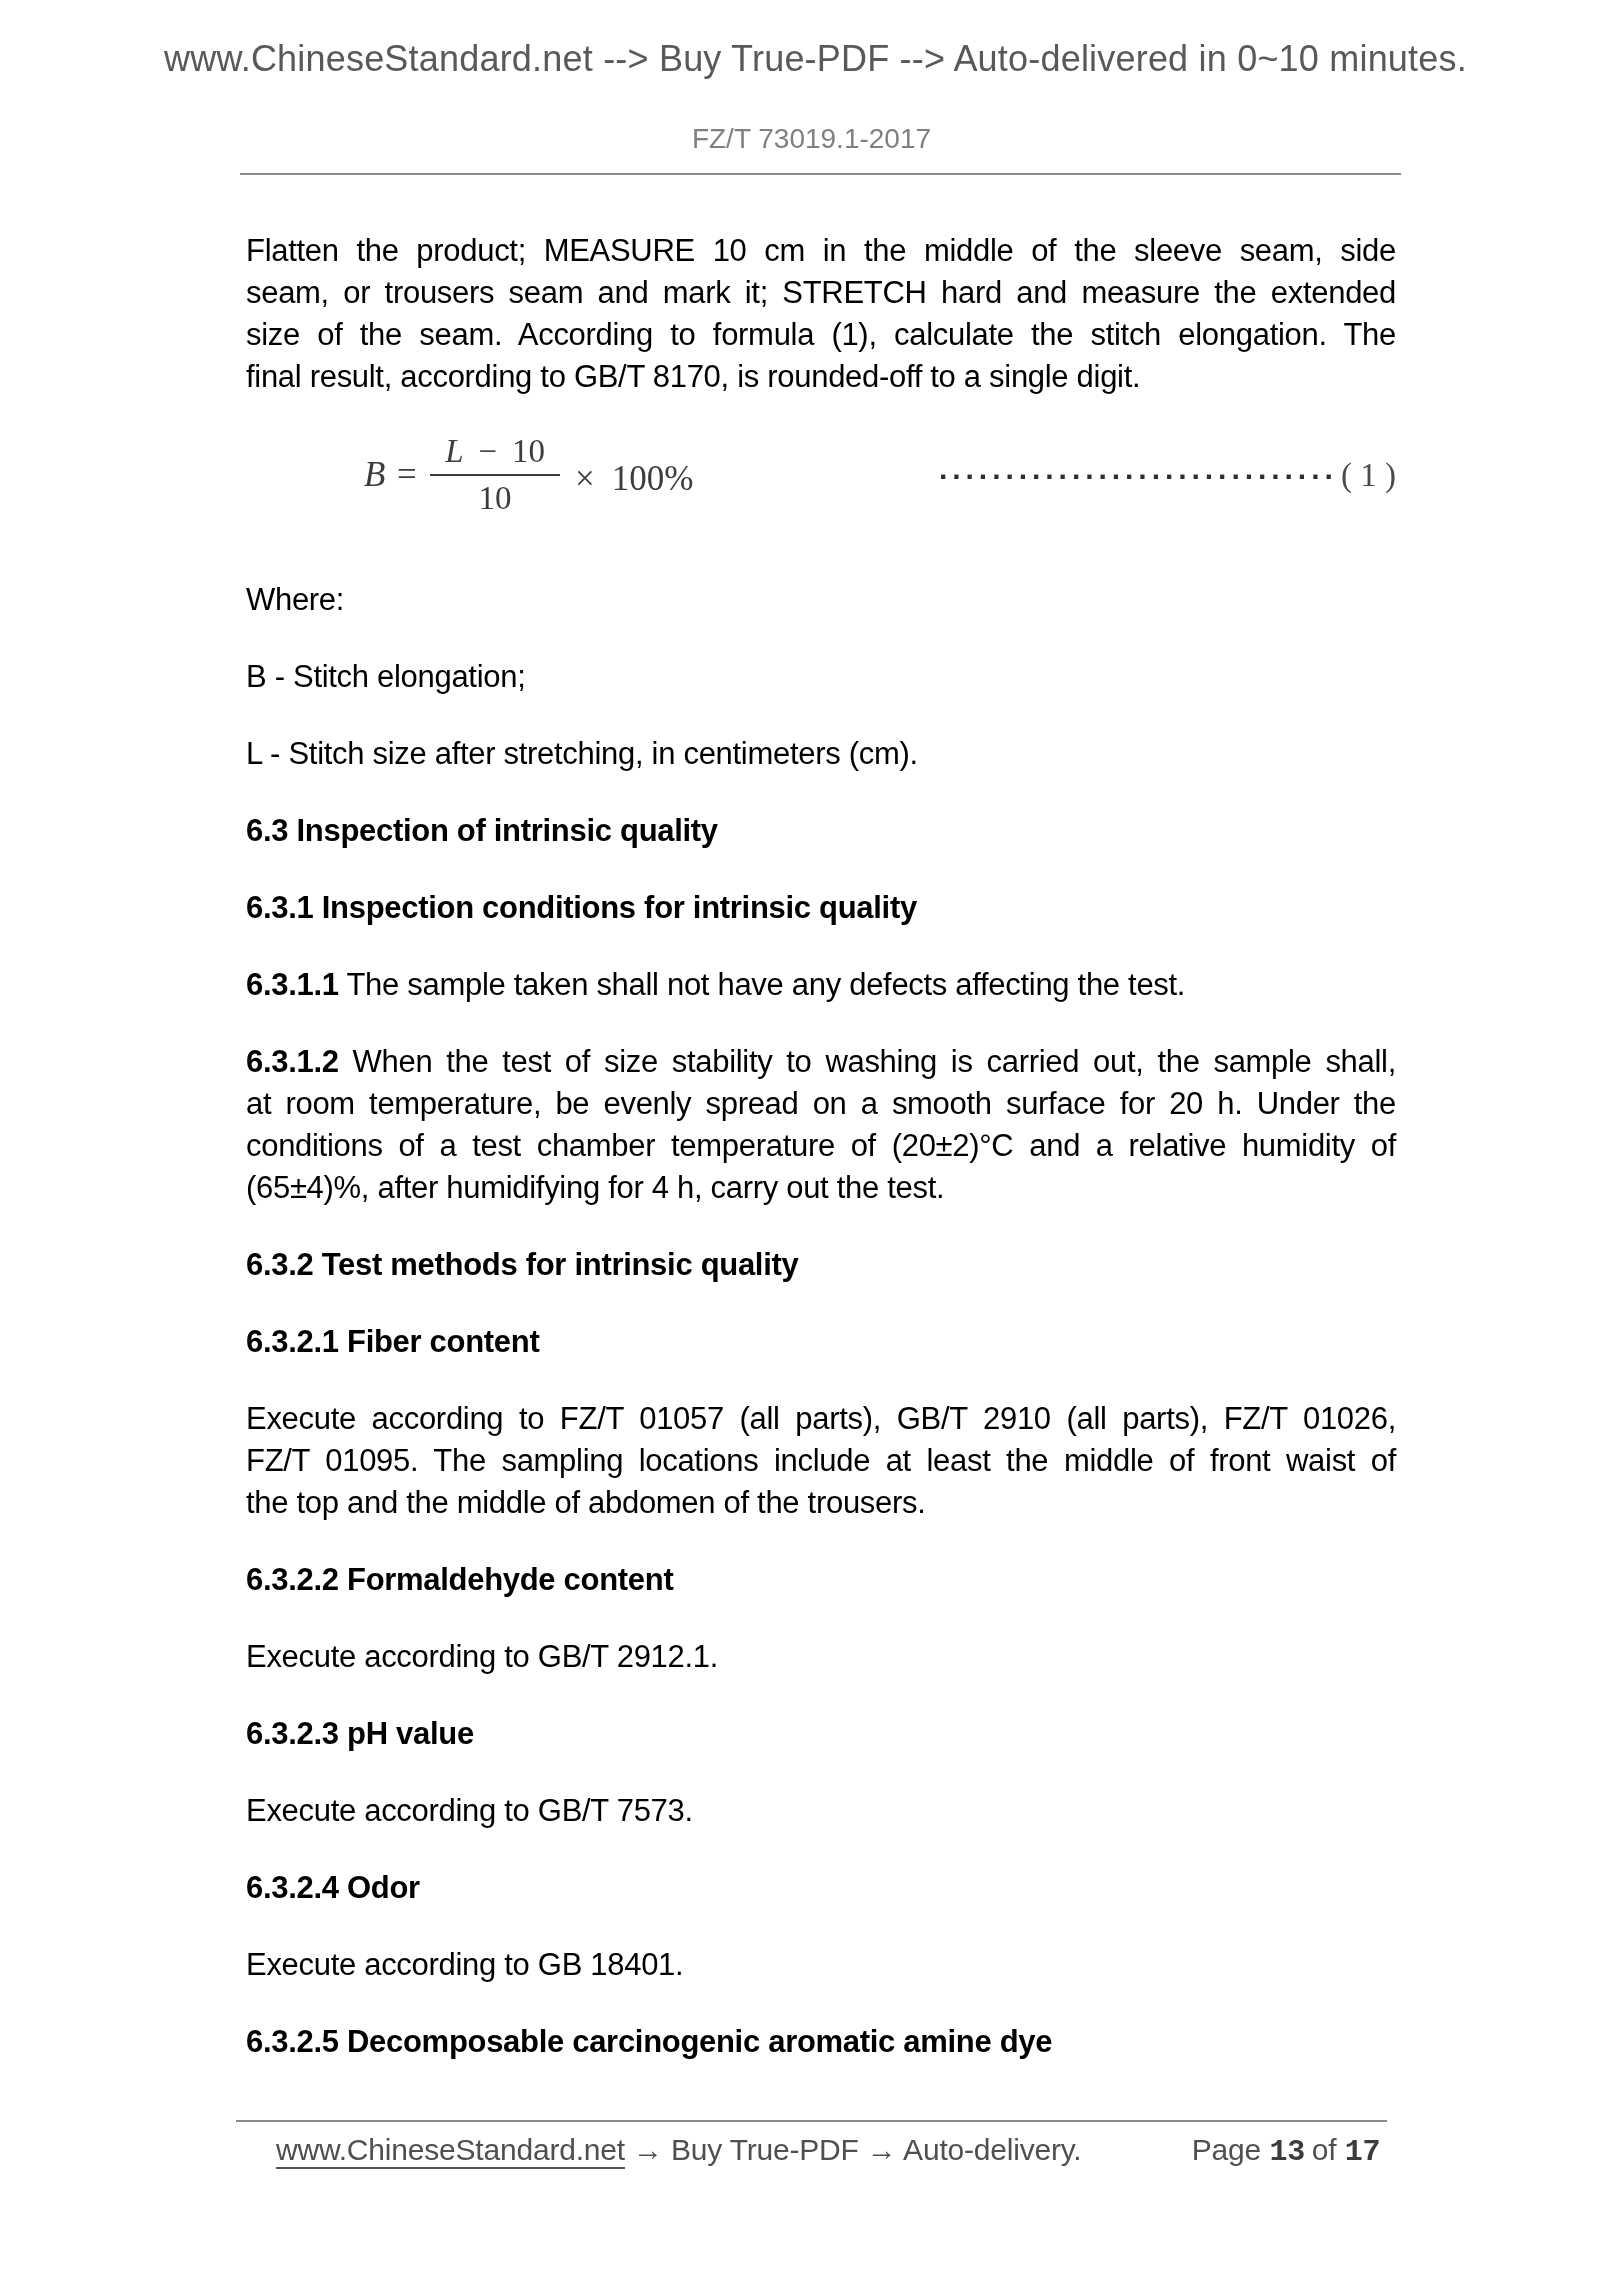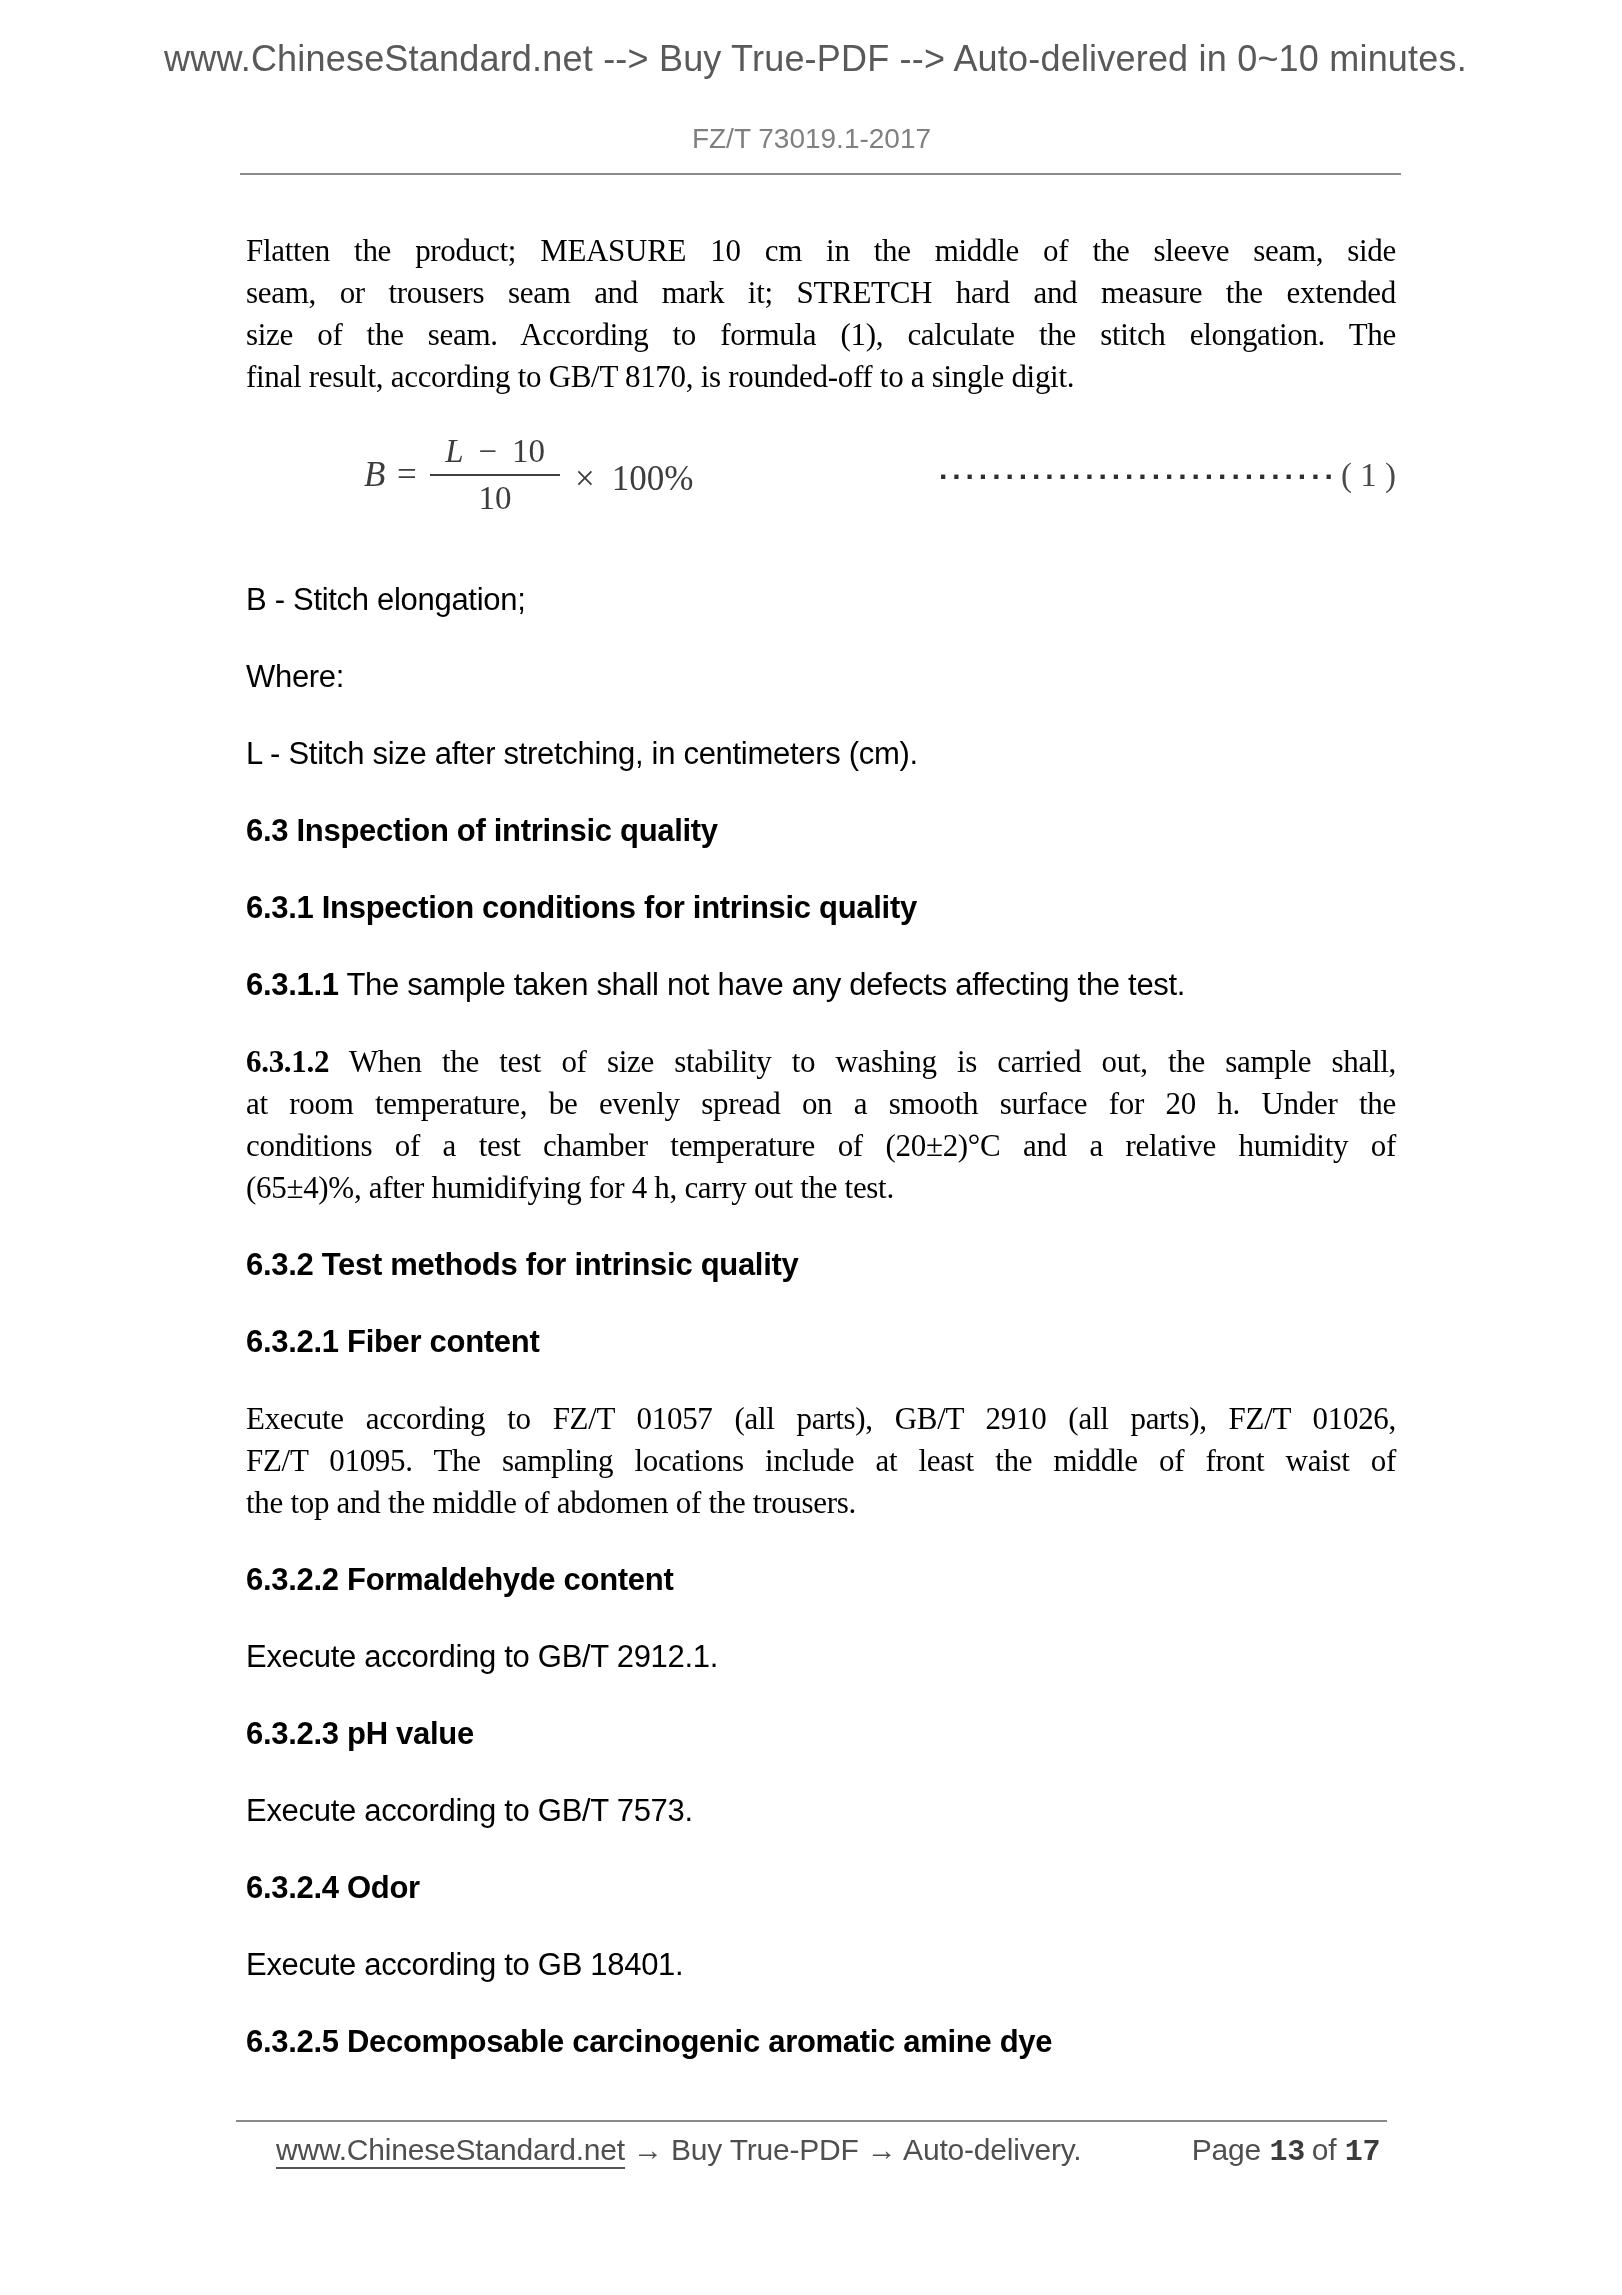--- a/index.html
+++ b/index.html
@@ -43,21 +43,21 @@
   .content {
     margin: 55px 227px 0 246px;
     font-size: 31px;
     line-height: 42px;
     color: #000000;
     letter-spacing: -0.3px;
   }
   .para { margin: 0 0 35px 0; }
   .para.h { font-weight: bold; }
   .bnum { font-weight: bold; }
-  .jline, .line { white-space: nowrap; font-family: Liberation Serif, serif; }
+  .jline, .line { white-space: nowrap; }
   .jline {
     text-align: justify;
     text-align-last: justify;
   }
   .line { text-align: left; }
 
   
   .formula-row {
     display: flex;
     align-items: center;
@@ -149,22 +149,22 @@
       <span class="frac">
         <span class="num"><i>L</i> <span>− 10</span></span>
         <span class="den">10</span>
       </span>
       <span class="f-mul">× 100%</span>
       <span class="f-spacer"></span>
       <span class="f-dots">······························</span>
       <span class="f-label">( 1 )</span>
     </div>
 
+    <p class="para">Where:</p>
     <p class="para">B - Stitch elongation;</p>
-    <p class="para">Where:</p>
     <p class="para">L - Stitch size after stretching, in centimeters (cm).</p>
 
     <p class="para h">6.3 Inspection of intrinsic quality</p>
     <p class="para h">6.3.1 Inspection conditions for intrinsic quality</p>
 
     <p class="para"><b class="bnum">6.3.1.1</b> <span>The sample taken shall not have any defects affecting the test.</span></p>
 
     <div class="para">
       <div class="jline"><b class="bnum">6.3.1.2</b> <span>When the test of size stability to washing is carried out, the sample shall,</span></div>
       <div class="jline">at room temperature, be evenly spread on a smooth surface for 20 h. Under the</div>

